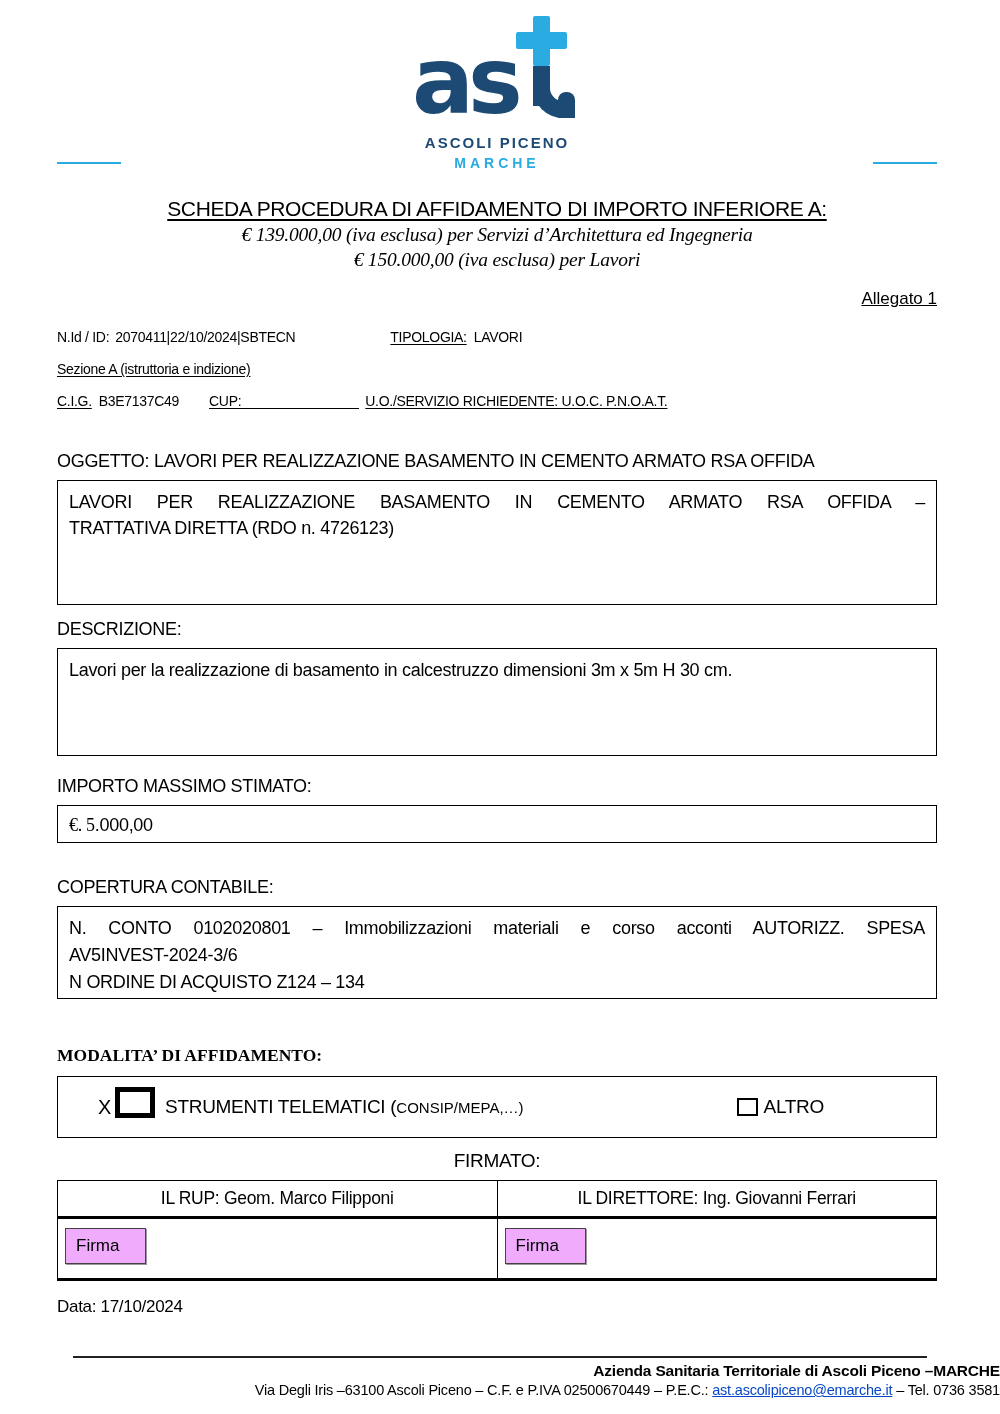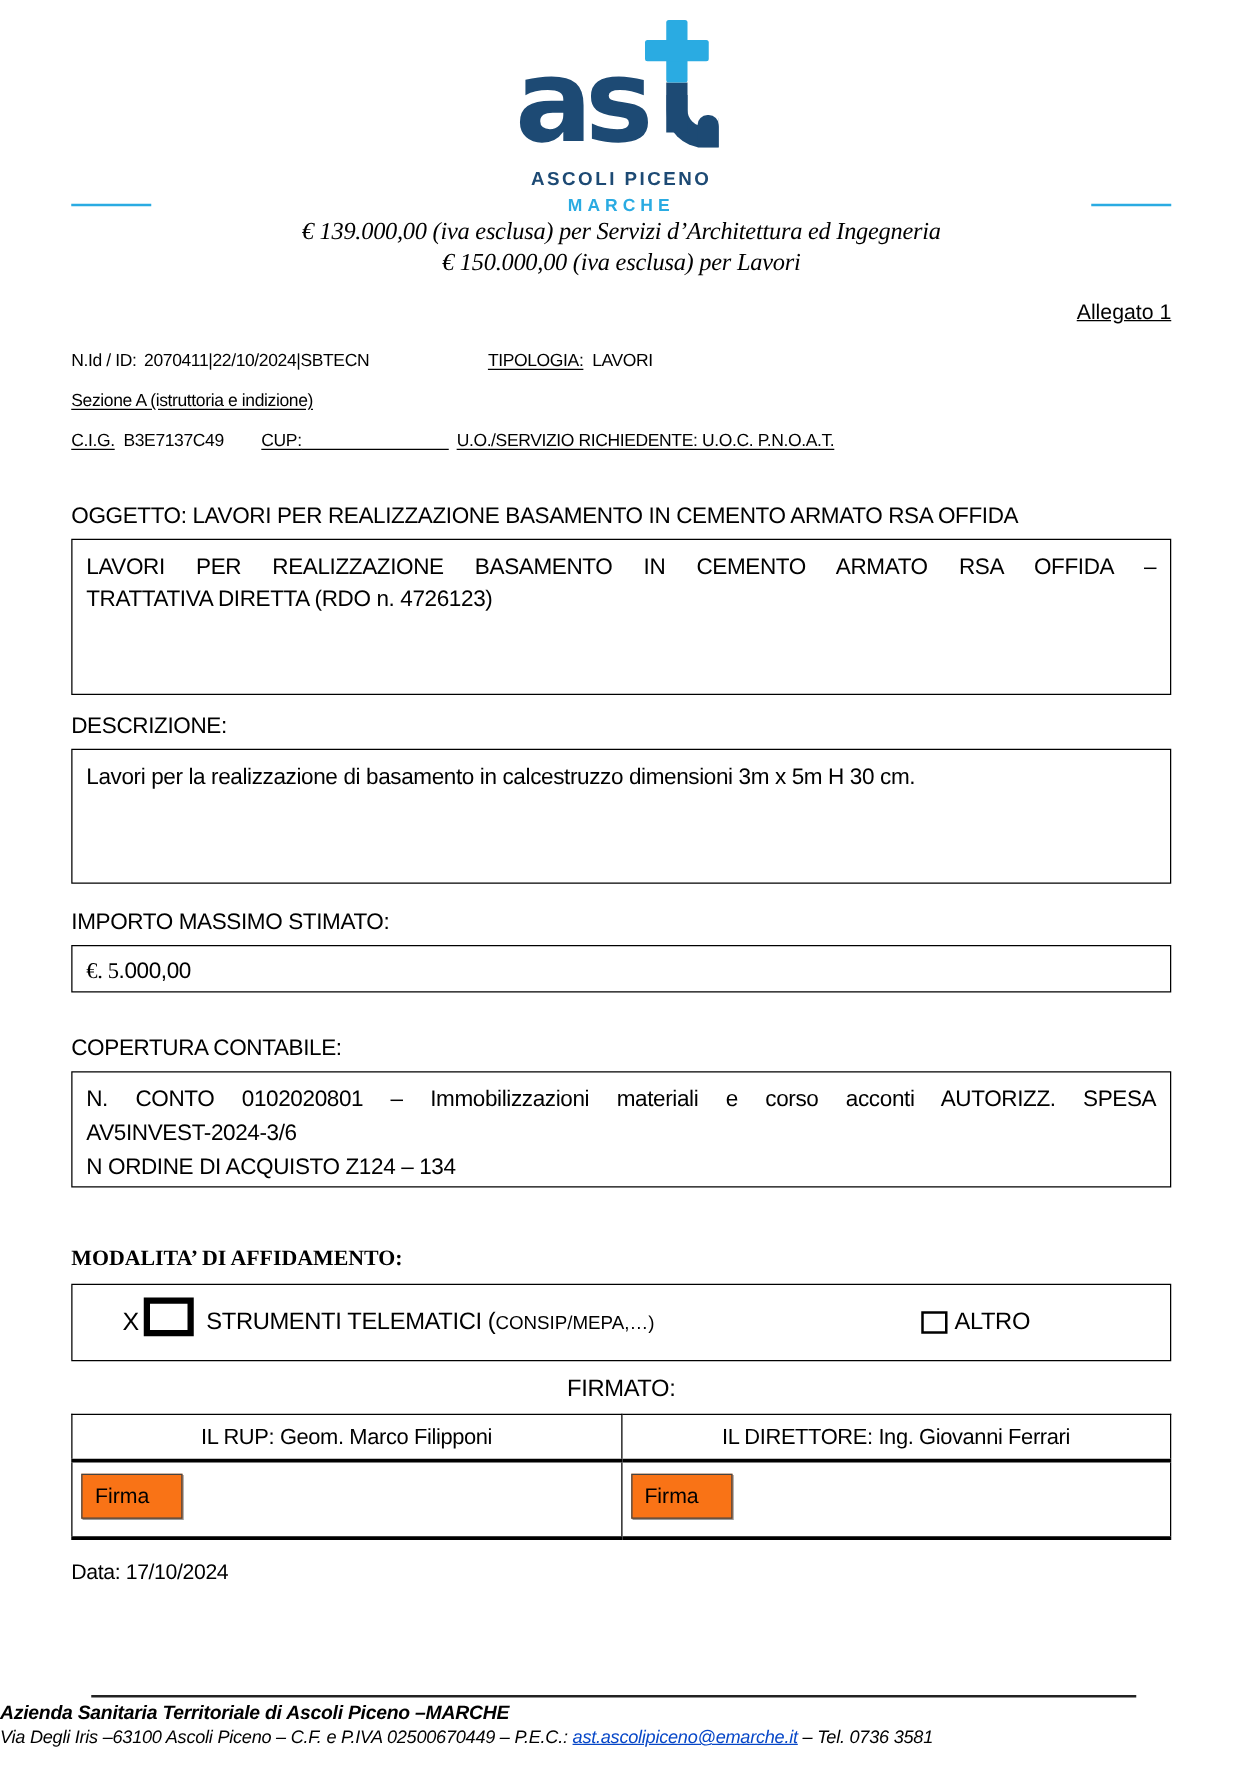--- a/index.html
+++ b/index.html
@@ -66,26 +66,26 @@
   .firmato-label { text-align:center; font-size:19px; margin-top:12px; letter-spacing:-0.3px; }
 
   
   .sig-table { width:100%; border-collapse:collapse; margin-top:8px; }
   .sig-table td { border:1.5px solid #000; width:50%; }
   .sig-head td { text-align:center; font-size:17.5px; letter-spacing:-0.3px; padding:7px 4px;
                  border-bottom:3px solid #000; }
   .sig-body td { height:62px; vertical-align:top; padding:9px 0 0 7px; border-top:none;
                  border-bottom:3px solid #000; }
   .firma-btn { display:inline-block; border:1.7px solid #444; box-shadow:1px 1px 0 #9a9a9a;
-               font-size:17px; padding:7px 26px 7px 10px; background:#f97316; cursor:pointer; }
+               font-size:17px; padding:7px 26px 7px 10px; background:#f0abfc; cursor:pointer; }
 
   .data-row { margin-top:16px; font-size:17px; letter-spacing:-0.3px; }
 
   
-  .footer { position:absolute; left:0; right:18px; bottom:16px; text-align:left;font-style:italic; }
+  .footer { position:absolute; left:0; right:0; bottom:16px; text-align:right; }
   .footer-rule { border:none; border-top:2.5px solid #222; margin:0 73px 4px 73px; }
   .footer-line1 { font-weight:700; font-size:15.5px; letter-spacing:-0.2px; }
   .footer-line2 { font-size:14.5px; margin-top:2px; letter-spacing:-0.2px; }
   .footer-link { color:#0747c8; text-decoration:underline; cursor:pointer; }
 
   :root { --navy:#1d4a74; --lblue:#2aabe2; }
 </style>
 </head>
 <body>
 
@@ -101,20 +101,21 @@
       <span class="logo-plus-h"></span>
     </div>
     <div class="logo-line1">ASCOLI PICENO</div>
     <div class="logo-line2">
       <span class="marche-dash"></span>
       <span>MARCHE</span>
       <span class="marche-dash"></span>
     </div>
   </div>
 
+  <div class="doc-title">SCHEDA PROCEDURA DI AFFIDAMENTO DI IMPORTO INFERIORE A:</div>
   <div class="doc-sub">€ 139.000,00 (iva esclusa) per Servizi d’Architettura ed Ingegneria</div>
   <div class="doc-sub">€ 150.000,00 (iva esclusa) per Lavori</div>
   <div class="allegato">Allegato 1</div>
 
   <div class="meta row-nid">
     <span>N.Id / ID:</span>
     <span style="margin-left:6px">2070411|22/10/2024|SBTECN</span>
     <span class="u" style="margin-left:95px">TIPOLOGIA:</span>
     <span style="margin-left:7px">LAVORI</span>
   </div>

